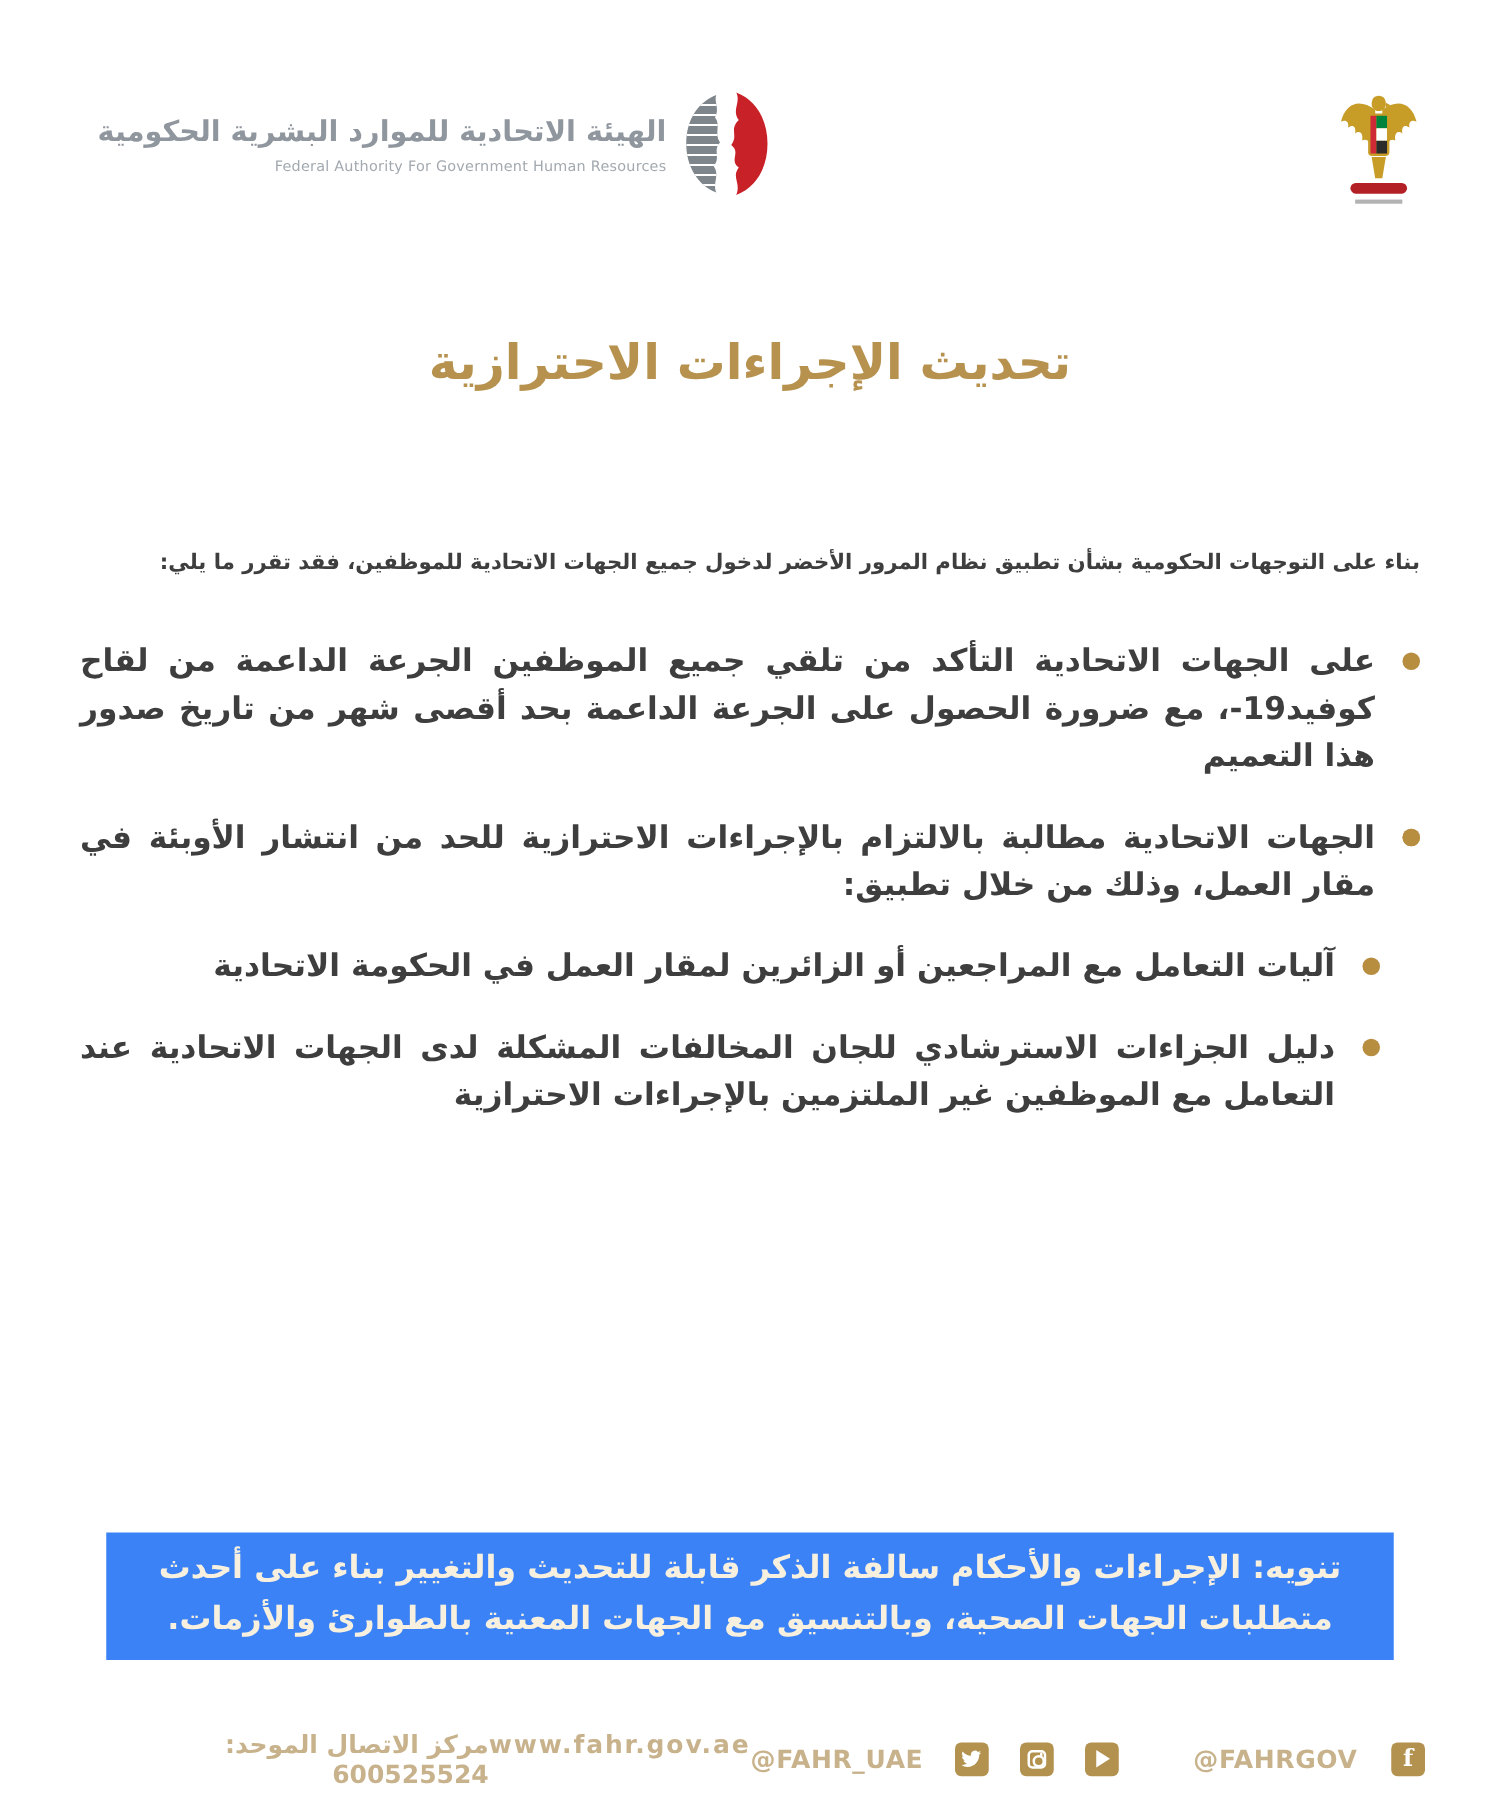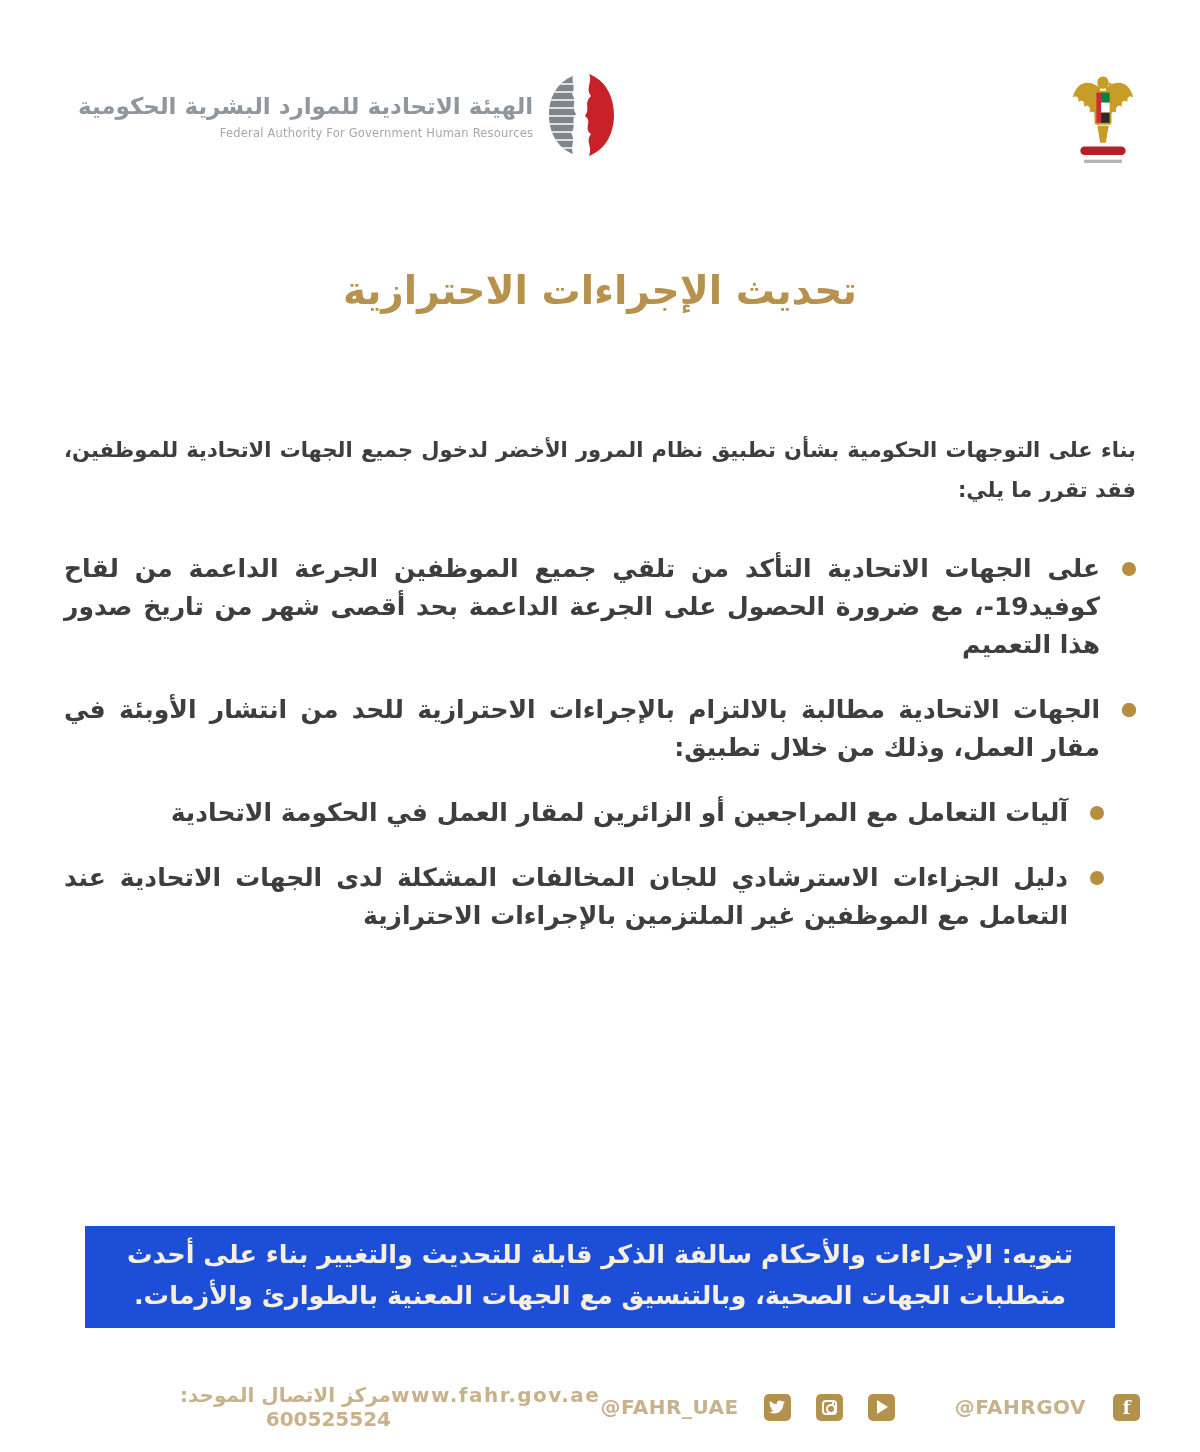--- a/index.html
+++ b/index.html
@@ -22,32 +22,32 @@
   .emblem svg { display:block; }
 
   
   .doc-title { position:absolute; top:234px; left:0; width:100%;
     text-align:center; direction:rtl;
     color:#b6924e; font-weight:bold; font-size:39px; line-height:57px;margin-top:28px; }
 
   
   .content { position:absolute; top:430px; left:64px; right:64px;
     direction:rtl; color:#3e3e3e; font-weight:bold; }
-  .intro { font-size:21px; line-height:40px; text-align:justify; text-align-last:right;
+  .intro { font-size:17px; line-height:40px; text-align:justify; text-align-last:right;
     margin-bottom:40px; }
   ul.bullets { list-style:none; }
   ul.bullets li { position:relative; padding-right:36px; font-size:25px; line-height:38px;
     text-align:justify; text-align-last:right; margin-bottom:27px; }
   ul.bullets li .dot { position:absolute; right:0; top:12px; width:14px; height:14px;
     border-radius:50%; background:#b78d40; }
   ul.bullets li.sub { margin-right:32px; }
 
   
   .notice { position:absolute; top:1226px; left:85px; right:85px;
-    background:#1d4ed8; color:#f7f0df; direction:rtl;
+    background:#3b82f6; color:#f7f0df; direction:rtl;
     font-weight:bold; font-size:25.5px; line-height:41px; text-align:center;
     padding:8px 34px 12px; }
 
   
   .footer { position:absolute; top:1383px; left:78px; right:60px;
     display:flex; justify-content:space-between;
     color:#c8b28c; font-size:20px; font-weight:bold; }
   .call-center { direction:rtl; }
   .website { letter-spacing:1.5px; }
   .social { display:flex; align-items:center; gap:25px; direction:ltr; }

